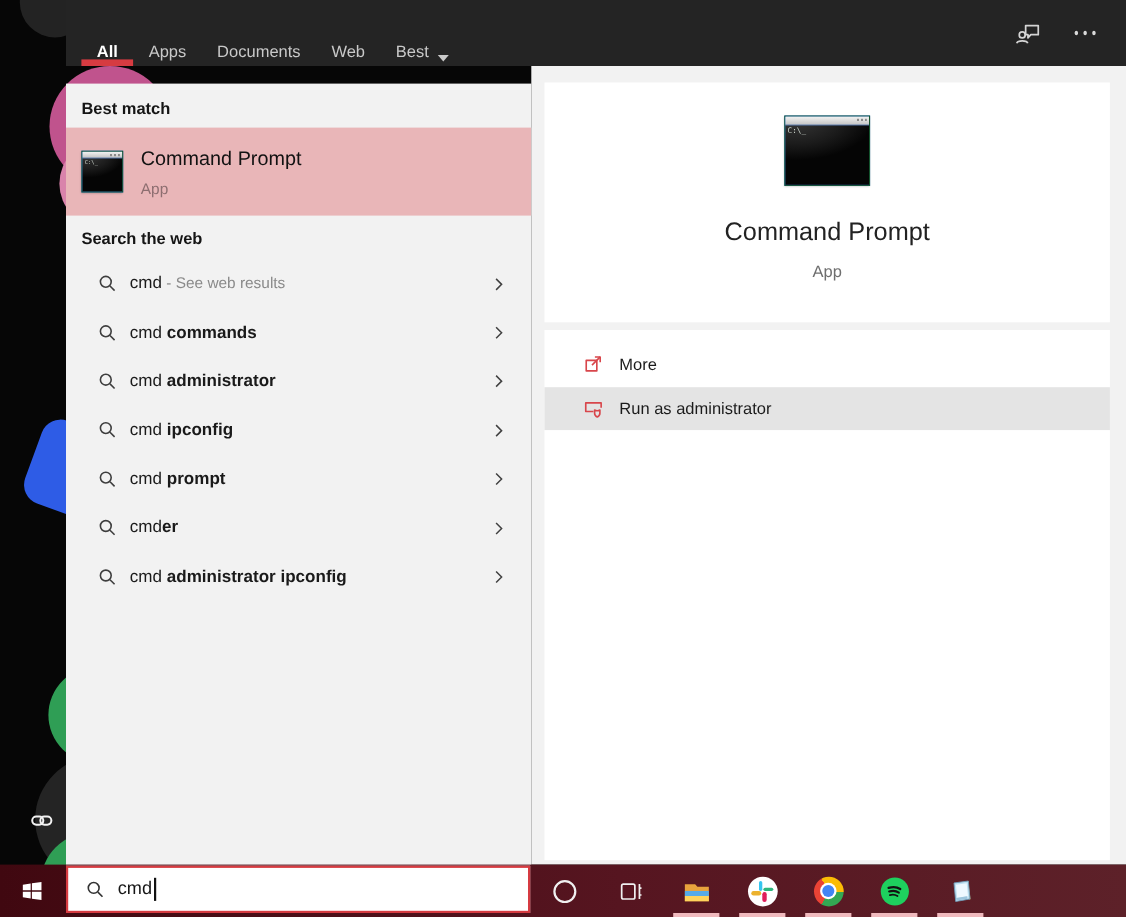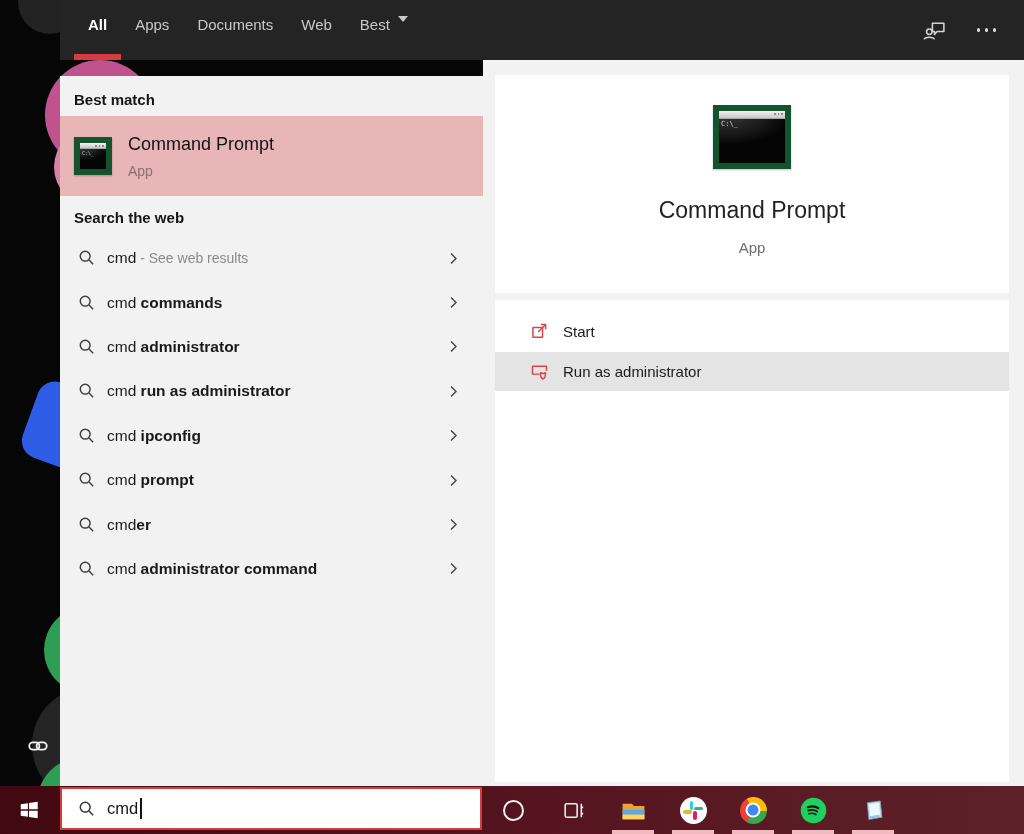--- a/index.html
+++ b/index.html
@@ -14,52 +14,52 @@
   body{position:relative;background:#060606;font-family:"Liberation Sans",sans-serif;color:var(--text-dark)}
 
   
   .wallpaper{position:absolute;inset:0;z-index:0}
   .shape{position:absolute}
   .circle{border-radius:50%}
 
   
   .topbar{position:absolute;left:60px;top:0;width:964px;height:60px;background:var(--topbar-bg);display:flex;align-items:stretch;z-index:2}
   .tabs{display:flex;margin-left:14px}
-  .tab{display:flex;align-items:flex-start;padding:16px 14px;font-size:15px;color:#c9c9c9;position:relative;cursor:pointer}
+  .tab{display:flex;align-items:flex-end;padding:4px 14px;font-size:15px;color:#c9c9c9;position:relative;cursor:pointer}
   .tab.active{color:#fff;font-weight:700}
   .tab.active::after{content:"";position:absolute;left:0;right:0;bottom:0;height:6px;background:var(--accent)}
   .caret-down{width:0;height:0;border-left:5px solid transparent;border-right:5px solid transparent;border-top:6px solid #c9c9c9;margin-left:8px}
   .topbar-right{margin-left:auto;display:flex;align-items:center;gap:30px;margin-right:28px}
   .ellipsis{display:flex;gap:4.5px;cursor:pointer}
   .ellipsis i{width:3.5px;height:3.5px;border-radius:50%;background:#d9d9d9}
 
   
   .left-pane{position:absolute;left:60px;top:76px;width:423px;height:814px;background:var(--pane-bg);z-index:1}
   .sec-header{position:absolute;left:14px;font-size:15px;font-weight:700;color:#151515}
   .h-bestmatch{top:15px}
   .h-web{top:133px}
   .best-match{position:absolute;left:0;top:40px;width:423px;height:80px;background:var(--selection-pink);cursor:pointer}
   .best-match .bm-title{position:absolute;left:68px;top:18px;font-size:18px;color:#121212}
   .best-match .bm-sub{position:absolute;left:68px;top:47px;font-size:14px;color:var(--subtitle-on-pink)}
 
   
-  .cmdicon{border:6px solid #14532d;background:#3b82f6;display:flex;flex-direction:column;box-shadow:0 1px 2px rgba(0,0,0,.25)}
+  .cmdicon{border:1px solid #14532d;background:#3b82f6;display:flex;flex-direction:column;box-shadow:0 1px 2px rgba(0,0,0,.25)}
   .cmdicon .bar{height:6px;background:linear-gradient(#f2f2f2,#c7c7c7);border-bottom:1px solid #a8a8a8;position:relative}
   .cmdicon .bar::after{content:"";position:absolute;right:2px;top:2px;width:9px;height:2px;background:repeating-linear-gradient(90deg,#8a8a8a 0 2px,transparent 2px 3.5px)}
   .cmdicon .body{flex:1;position:relative;background:radial-gradient(150% 110% at 12% -10%,#383838 0%,#1b1b1b 38%,#050505 62%)}
   .cmdicon .prompt{position:absolute;left:2px;top:1px;color:#cdd6cd;font-family:"DejaVu Sans Mono",monospace}
   .bm-cmdicon{position:absolute;left:14px;top:21px;width:38px;height:38px}
   .bm-cmdicon .prompt{font-size:5px}
   .big-cmdicon{width:78px;height:64px;margin:0 auto}
   .big-cmdicon .bar{height:8px}
   .big-cmdicon .prompt{font-size:7px}
 
   
   .suggestions{position:absolute;left:0;top:160px;width:423px}
-  .srow{height:44.4px;display:flex;align-items:center;padding-left:17px;cursor:pointer}
+  .srow{height:44.4px;display:flex;align-items:center;padding-left:28px;cursor:pointer}
   .srow .mag{flex:0 0 20px;margin-right:10px;display:flex}
   .srow .stext{font-size:15.5px;color:#1a1a1a;white-space:pre}
   .srow .sfx{font-weight:700}
   .srow .sfx.muted{font-weight:400;color:var(--text-muted);font-size:14px}
   .srow .chev{margin-left:auto;margin-right:22px;display:flex}
 
   
   .right-pane{position:absolute;left:483px;top:60px;width:541px;height:726px;background:var(--pane-bg);z-index:1}
   .card{position:absolute;left:12px;width:514px;background:var(--card-bg)}
   .card-head{top:15px;height:218px}
@@ -203,34 +203,20 @@
           </svg>
         </span>
     </div>
     <div class="srow">
       <span class="mag">
           <svg width="20" height="20" viewBox="0 0 22 22">
             <circle cx="9" cy="9" r="5.4" fill="none" stroke="#3e3e3e" stroke-width="1.6"></circle>
             <path d="M13.2 13.2l4.6 4.6" stroke="#3e3e3e" stroke-width="1.6"></path>
           </svg>
         </span>
-      <span class="stext"><span>cmd </span><span class="sfx">run as administrator</span></span>
-      <span class="chev">
-          <svg width="15" height="15" viewBox="0 0 24 24">
-            <path d="M8 4l8 8-8 8" fill="none" stroke="#414141" stroke-width="2.2"></path>
-          </svg>
-        </span>
-    </div>
-    <div class="srow">
-      <span class="mag">
-          <svg width="20" height="20" viewBox="0 0 22 22">
-            <circle cx="9" cy="9" r="5.4" fill="none" stroke="#3e3e3e" stroke-width="1.6"></circle>
-            <path d="M13.2 13.2l4.6 4.6" stroke="#3e3e3e" stroke-width="1.6"></path>
-          </svg>
-        </span>
       <span class="stext"><span>cmd </span><span class="sfx">ipconfig</span></span>
       <span class="chev">
           <svg width="15" height="15" viewBox="0 0 24 24">
             <path d="M8 4l8 8-8 8" fill="none" stroke="#414141" stroke-width="2.2"></path>
           </svg>
         </span>
     </div>
     <div class="srow">
       <span class="mag">
           <svg width="20" height="20" viewBox="0 0 22 22">
@@ -259,21 +245,21 @@
           </svg>
         </span>
     </div>
     <div class="srow">
       <span class="mag">
           <svg width="20" height="20" viewBox="0 0 22 22">
             <circle cx="9" cy="9" r="5.4" fill="none" stroke="#3e3e3e" stroke-width="1.6"></circle>
             <path d="M13.2 13.2l4.6 4.6" stroke="#3e3e3e" stroke-width="1.6"></path>
           </svg>
         </span>
-      <span class="stext"><span>cmd </span><span class="sfx">administrator command</span></span>
+      <span class="stext"><span>cmd </span><span class="sfx">administrator ipconfig</span></span>
       <span class="chev">
           <svg width="15" height="15" viewBox="0 0 24 24">
             <path d="M8 4l8 8-8 8" fill="none" stroke="#414141" stroke-width="2.2"></path>
           </svg>
         </span>
     </div>
   </div>
 </div>
 
 <div class="right-pane">
@@ -292,21 +278,21 @@
 
   <div class="card card-actions">
     <div class="arow">
       <span class="aicon">
           <svg width="21" height="21" viewBox="0 0 24 24">
             <rect x="4.5" y="7.5" width="11" height="11"></rect>
             <path d="M10.5 12.5L19 4"></path>
             <polyline points="13.5,4 19,4 19,9.5"></polyline>
           </svg>
         </span>
-      <span class="alabel">Start</span>
+      <span class="alabel">More</span>
     </div>
     <div class="arow highlight">
       <span class="aicon">
           <svg width="21" height="21" viewBox="0 0 24 24">
             <path d="M20 11V6H4v9h8"></path>
             <path d="M13.2 13.4c1.8 1 3.7 1 5.5 0v3.3c0 2-1.5 3.3-2.75 3.9-1.25-.6-2.75-1.9-2.75-3.9z"></path>
           </svg>
         </span>
       <span class="alabel">Run as administrator</span>
     </div>

